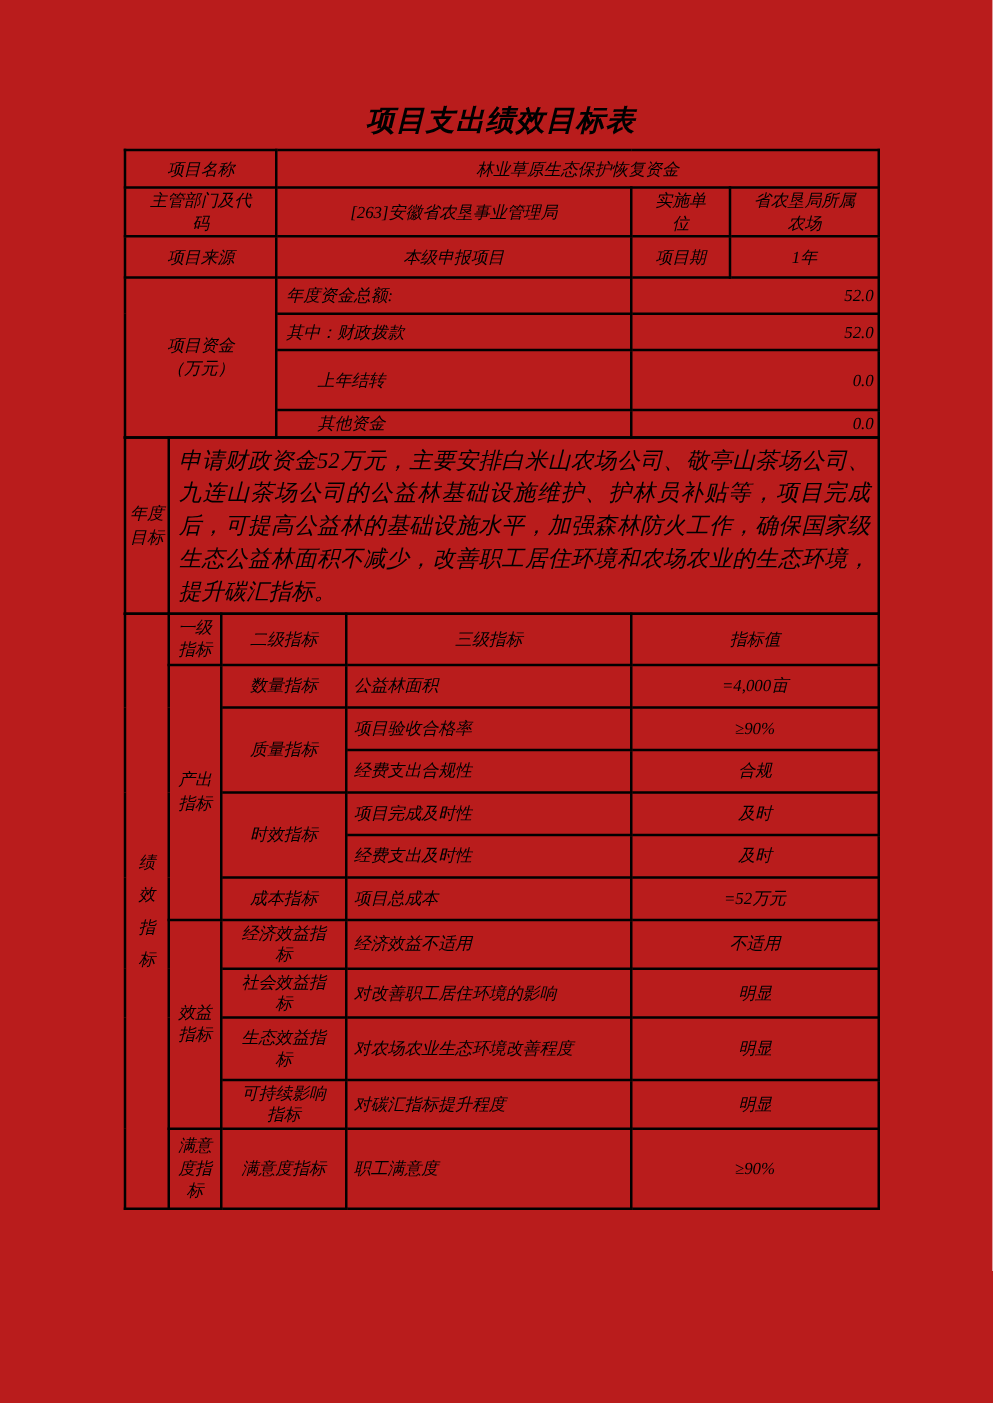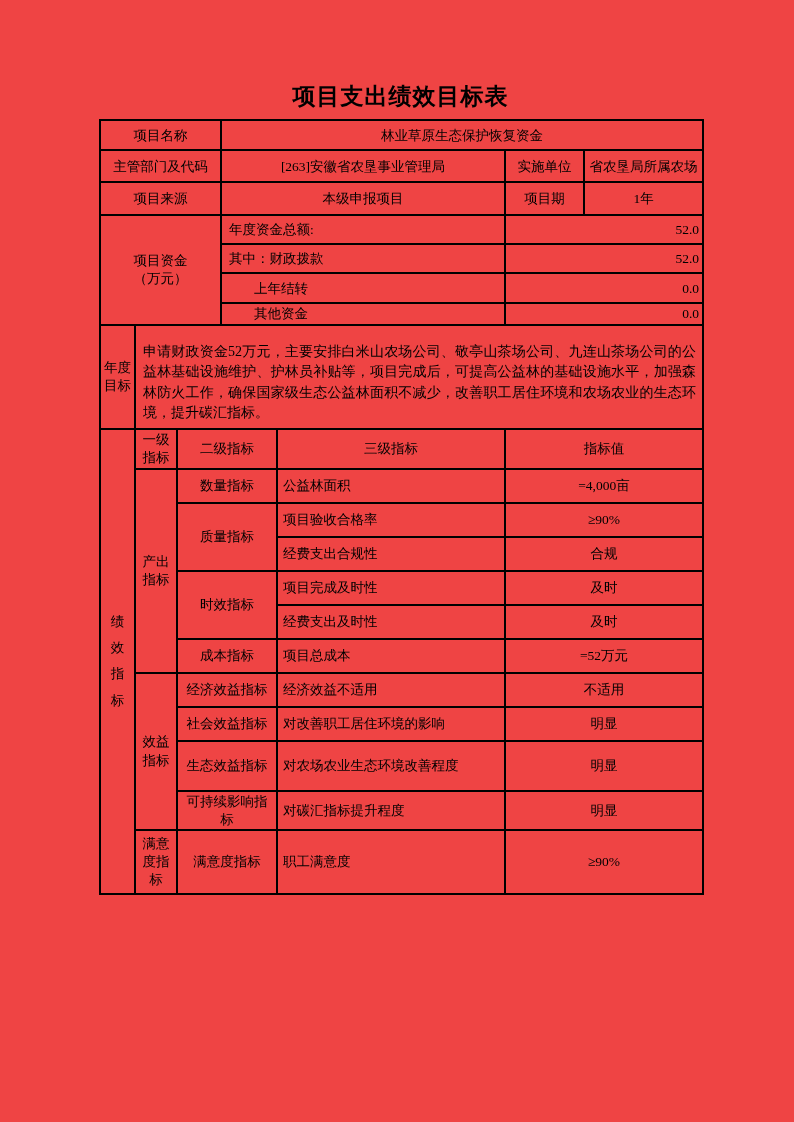--- a/index.html
+++ b/index.html
@@ -1,24 +1,25 @@
 <!DOCTYPE html>
 <html><head>
 <meta charset="utf-8">
 <style>
   * { margin: 0; padding: 0; box-sizing: border-box; }
   html, body { background: #ffffff; }
   .page {
     position: relative;
     width: 794px;
     height: 1122px;
-    background: #ef4444;
+    background: #b91c1c;
     font-family: "Liberation Serif", "DejaVu Serif", serif;
     color: #000000;
     overflow: hidden;
+    font-style: italic;
   }
   .content {
     width: 603px;
     margin-left: 99px;
     padding-top: 84px;
   }
   .doc-title {
     text-align: center;
     font-size: 23px;
     font-weight: bold;
@@ -36,43 +37,43 @@
     table-layout: fixed;
     width: 603px;
     font-size: 13.5px;
   }
   .tbl-a { margin-top: 10px; }
   .tbl-b, .tbl-c { margin-top: -2px; }
   td {
     border: 2px solid #000000;
     vertical-align: middle;
     text-align: center;
-    padding: 1px 2px;
+    padding: 1px 14px;
     overflow: hidden;
     line-height: 1.3;
   }
   td.fund-label {
     text-align: left;
     padding-left: 7px;
   }
   td.fund-label.indent { padding-left: 32px; }
   td.fund-value {
     text-align: right;
     padding-right: 3px;
   }
   td.goal-label, td.l1-cell, td.side-cell {
     word-break: break-all;
     line-height: 1.35;
     padding: 1px;
   }
   td.goal-text {
     text-align: justify;
-    font-size: 14px;
+    font-size: 18px;
     line-height: 1.46;
-    padding: 16px 6px 4px 7px;
+    padding: 4px 6px 4px 7px;
   }
   td.l3-cell {
     text-align: left;
     padding-left: 5px;
   }
   .vtext {
     width: 1em;
     margin: 0 auto;
     word-break: break-all;
     line-height: 1.95;
@@ -117,21 +118,21 @@
           <div class="fund-label-line">项目资金</div>
           <div class="fund-label-line">（万元）</div>
         </td>
         <td class="fund-label">年度资金总额:</td>
         <td class="fund-value" colspan="2">52.0</td>
       </tr>
       <tr style="height:29px">
         <td class="fund-label">其中：财政拨款</td>
         <td class="fund-value" colspan="2">52.0</td>
       </tr>
-      <tr style="height:30px">
+      <tr style="height:48px">
         <td class="fund-label indent">上年结转</td>
         <td class="fund-value" colspan="2">0.0</td>
       </tr>
       <tr style="height:16px">
         <td class="fund-label indent">其他资金</td>
         <td class="fund-value" colspan="2">0.0</td>
       </tr>
     </tbody>
       </table>
 

